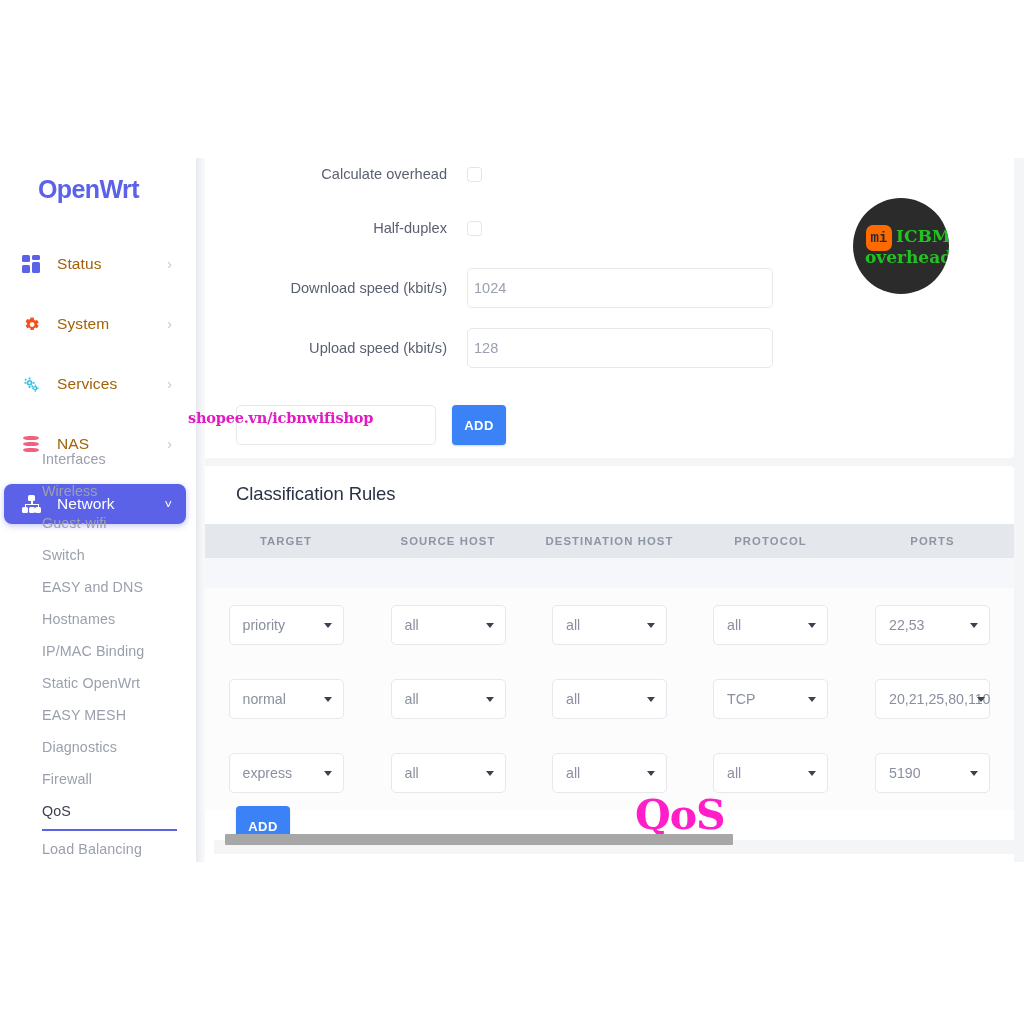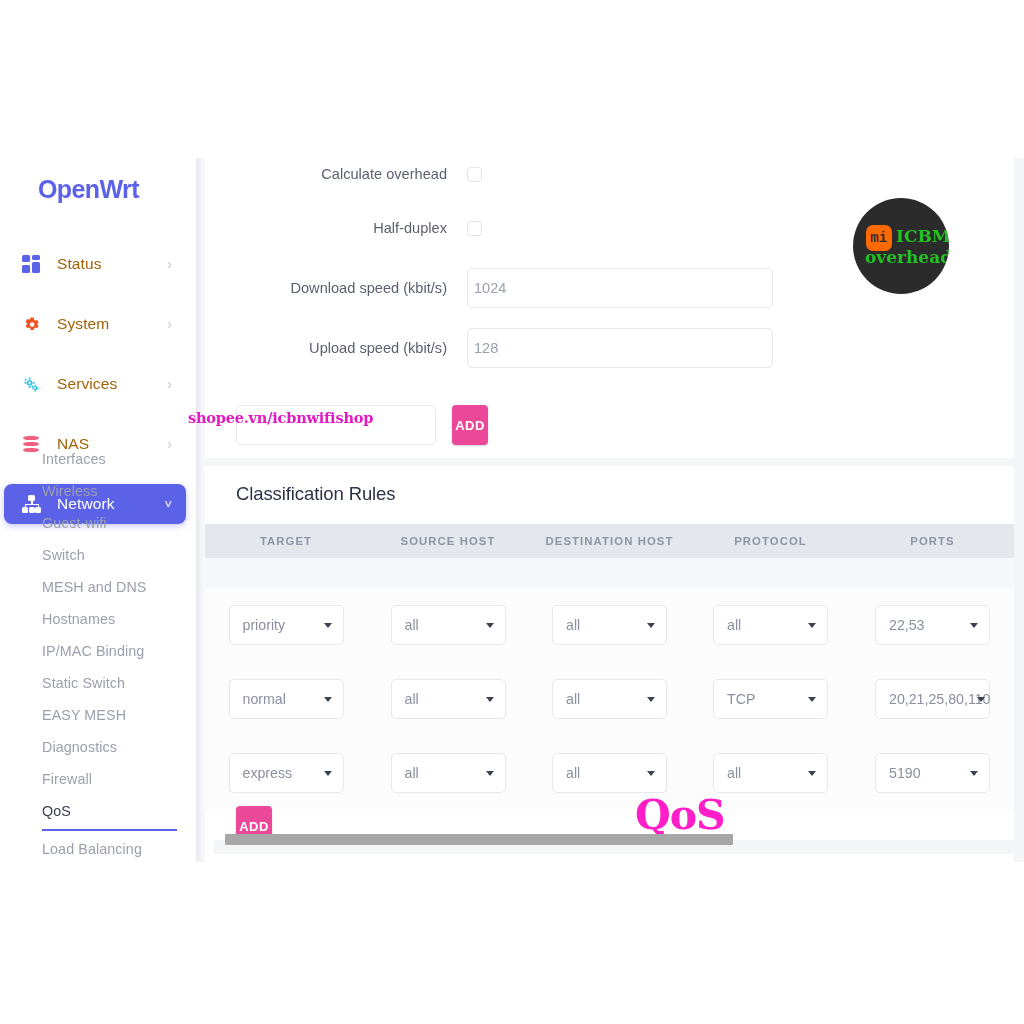--- a/index.html
+++ b/index.html
@@ -147,22 +147,22 @@
     border-radius: 0 4px 4px 0;
   }
   .add-input {
     position: absolute; left: 31px; top: 13px;
     width: 200px; height: 40px;
     border: 1px solid #e6e8ee; border-radius: 5px; background:#fff;
     box-sizing: border-box;
   }
   .btn-add {
     position: absolute; top: 13px;
-    width: 36px; height: 40px;
-    background: #ec4899; border-radius: 4px;
+    width: 54px; height: 40px;
+    background: #3b82f6; border-radius: 4px;
     color: #ffffff; font-size: 13px; font-weight: 600;
     letter-spacing: .4px;
     display: flex; align-items: center; justify-content: center;
     box-shadow: 0 1px 2px rgba(0,0,0,.18);
   }
   #btn-add-top { left: 247px; }
 
   
   .card-rules {
     position: absolute; left: 0; top: 308px;
@@ -338,24 +338,24 @@
           <span class="nav-label">Network</span>
           <span class="chev">˅</span>
         </div>
       </div>
 
       <div class="subnav">
         <div class="subnav-item">Interfaces</div>
         <div class="subnav-item">Wireless</div>
         <div class="subnav-item">Guest-wifi</div>
         <div class="subnav-item">Switch</div>
-        <div class="subnav-item">MESH and DNS</div>
+        <div class="subnav-item">EASY and DNS</div>
         <div class="subnav-item">Hostnames</div>
         <div class="subnav-item">IP/MAC Binding</div>
-        <div class="subnav-item">Static Switch</div>
+        <div class="subnav-item">Static OpenWrt</div>
         <div class="subnav-item">EASY MESH</div>
         <div class="subnav-item">Diagnostics</div>
         <div class="subnav-item">Firewall</div>
         <div class="subnav-item sel">QoS</div>
         <div class="subnav-underline"></div>
         <div class="subnav-item">Load Balancing</div>
       </div>
     </div>
     <div id="sidebar-edge"></div>
 

